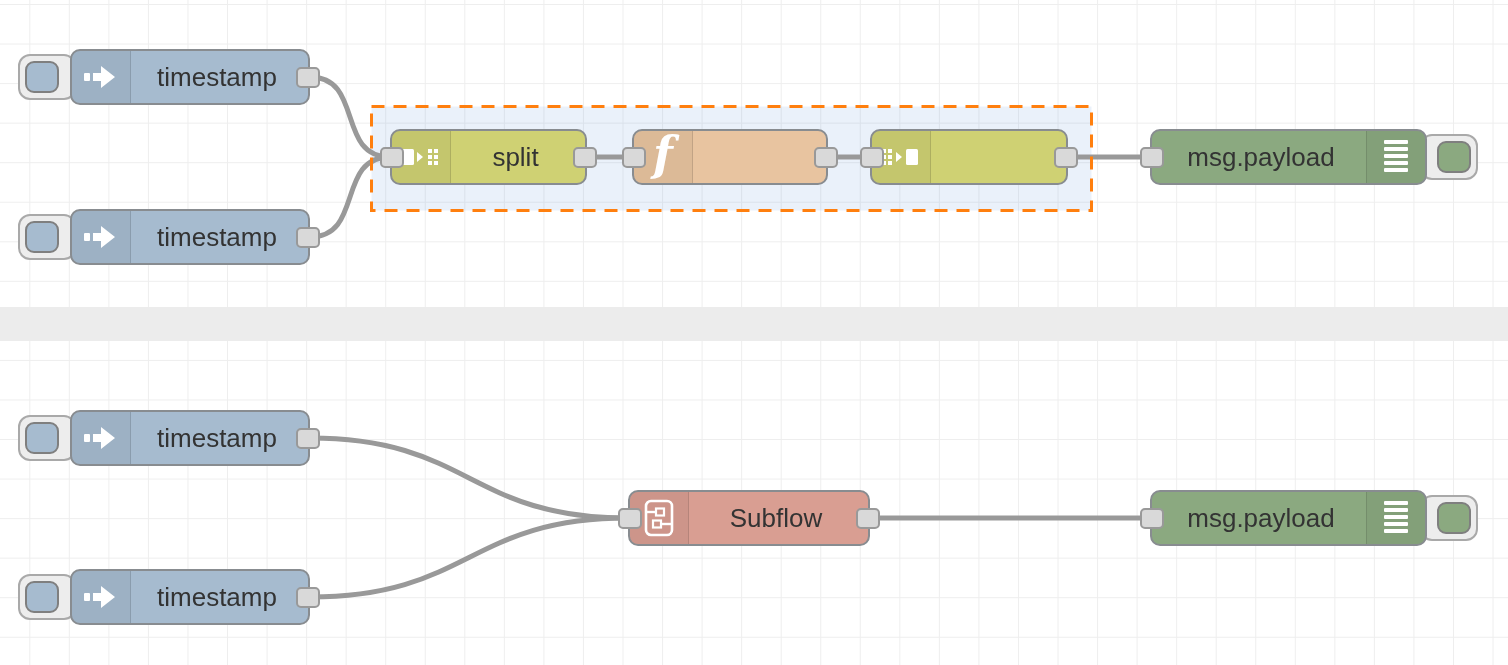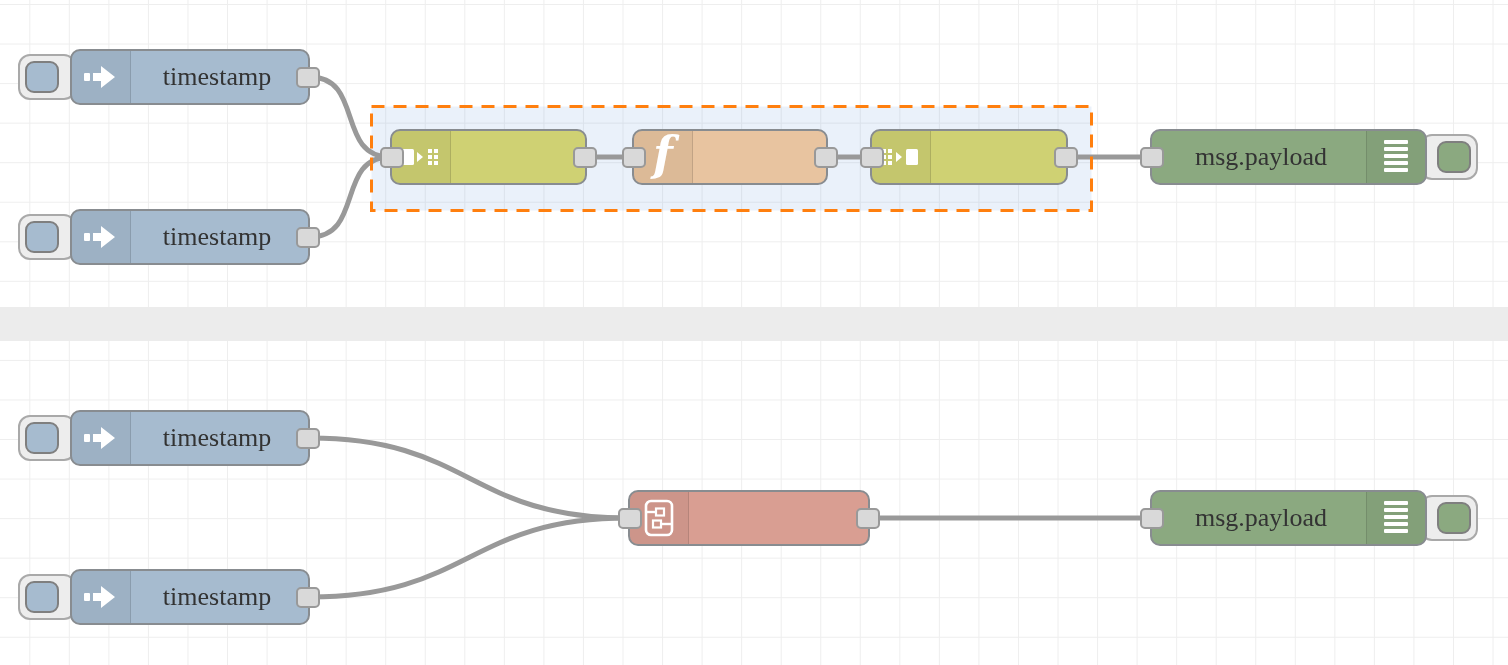--- a/index.html
+++ b/index.html
@@ -29,22 +29,22 @@
     background:rgba(0,0,0,0.05);
     display:flex;align-items:center;justify-content:center;
   }
   .node .icon-region.left{left:0;border-right:1px solid rgba(0,0,0,0.12);border-radius:8px 0 0 8px;}
   .node .icon-region.right{right:0;border-left:1px solid rgba(0,0,0,0.12);border-radius:0 8px 8px 0;}
   .node .label{
     position:absolute;top:0;bottom:0;
     display:flex;align-items:center;justify-content:center;
     font-size:26px;color:#333;white-space:nowrap;
   }
-  .node .label.after-icon{left:58px;right:4px;font-family:Liberation Serif, serif;}
-  .node .label.before-icon{left:4px;right:59px;font-family:Liberation Serif, serif;}
+  .node .label.after-icon{left:58px;right:4px;}
+  .node .label.before-icon{left:4px;right:59px;}
   .port{
     position:absolute;width:20px;height:17px;top:50%;margin-top:-10.5px;
     background:#d9d9d9;border:2px solid #999;border-radius:5px;
   }
   .port.in{left:-12px;}
   .port.out{right:-12px;}
   .btn-capsule{
     position:absolute;width:58px;height:46px;box-sizing:border-box;
     background:#ededed;border:2px solid #a9a9a9;border-radius:12px;
   }
@@ -127,20 +127,21 @@
         <g fill="#fff">
           <rect x="26" y="5" width="4" height="4"></rect>
             <rect x="32" y="5" width="4" height="4"></rect>
           <rect x="26" y="11" width="4" height="4"></rect>
             <rect x="32" y="11" width="4" height="4"></rect>
           <rect x="26" y="17" width="4" height="4"></rect>
             <rect x="32" y="17" width="4" height="4"></rect>
         </g>
       </svg>
     </div>
+    <span class="label after-icon">split</span>
     <div class="port in"></div>
     <div class="port out"></div>
   </div>
 
   <div class="node n-function" style="left:632px;top:129px;width:196px">
     <div class="icon-region left">
       <span class="fn-glyph">f</span>
     </div>
     <span class="label after-icon"></span>
     <div class="port in"></div>
@@ -216,20 +217,21 @@
   <div class="node n-subflow" style="left:628px;top:490px;width:242px">
     <div class="icon-region left">
       <svg width="30" height="38" viewBox="0 0 30 38">
         <rect x="2" y="2" width="26" height="34" rx="5" fill="none" stroke="#fff" stroke-width="2.6"></rect>
         <line x1="2" y1="13" x2="12" y2="13" stroke="#fff" stroke-width="2.4"></line>
         <rect x="12" y="9.5" width="8" height="7" fill="none" stroke="#fff" stroke-width="2.2"></rect>
         <rect x="9" y="21.5" width="8" height="7" fill="none" stroke="#fff" stroke-width="2.2"></rect>
         <line x1="17" y1="25" x2="28" y2="25" stroke="#fff" stroke-width="2.4"></line>
       </svg>
     </div>
+    <span class="label after-icon">Subflow</span>
     <div class="port in"></div>
     <div class="port out"></div>
   </div>
 
   <div class="btn-capsule" style="left:1420px;top:495px">
     <div class="btn-inner right debug-fill"></div>
   </div>
   <div class="node n-debug" style="left:1150px;top:490px;width:277px">
     <div class="icon-region right">
       <svg width="26" height="34" viewBox="0 0 26 34">

